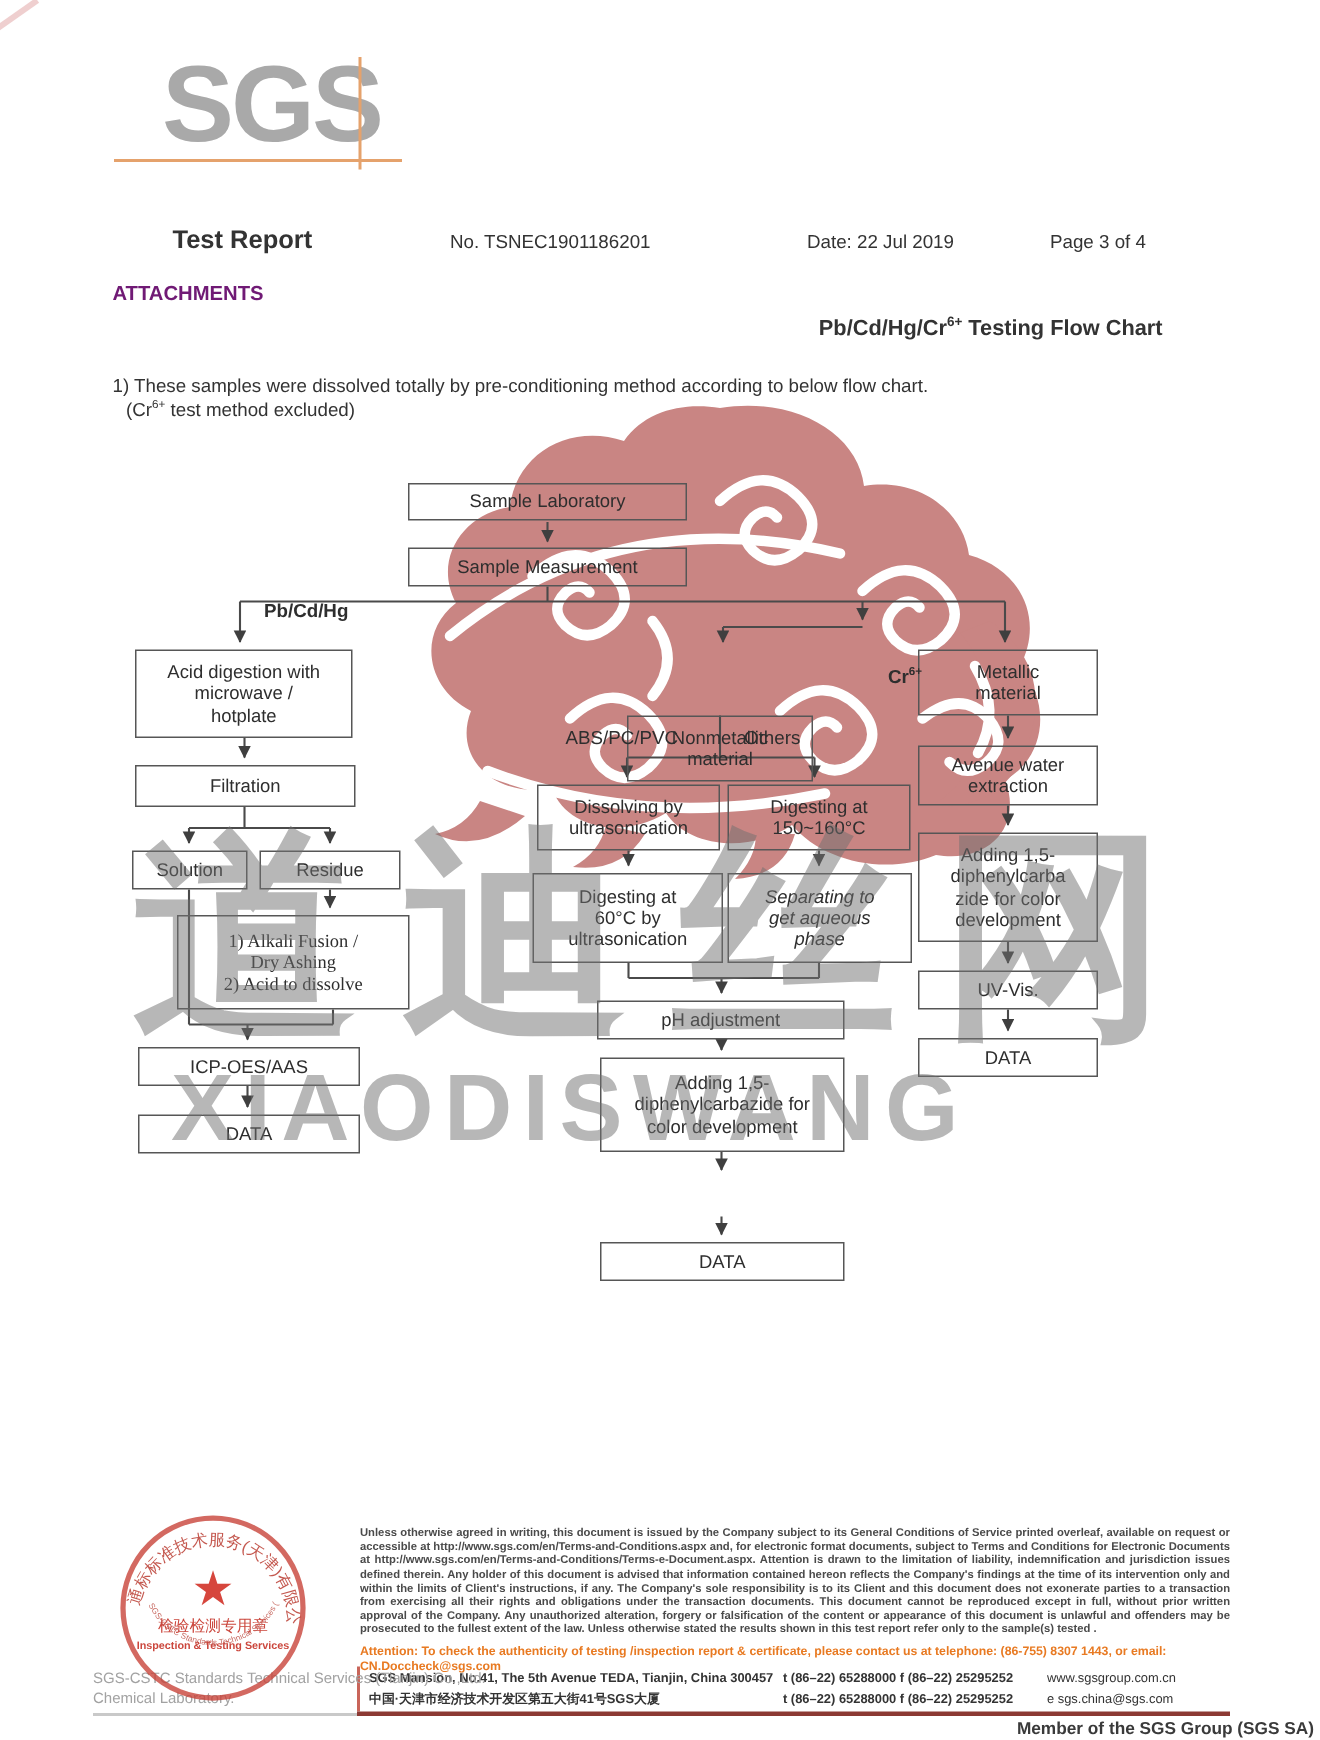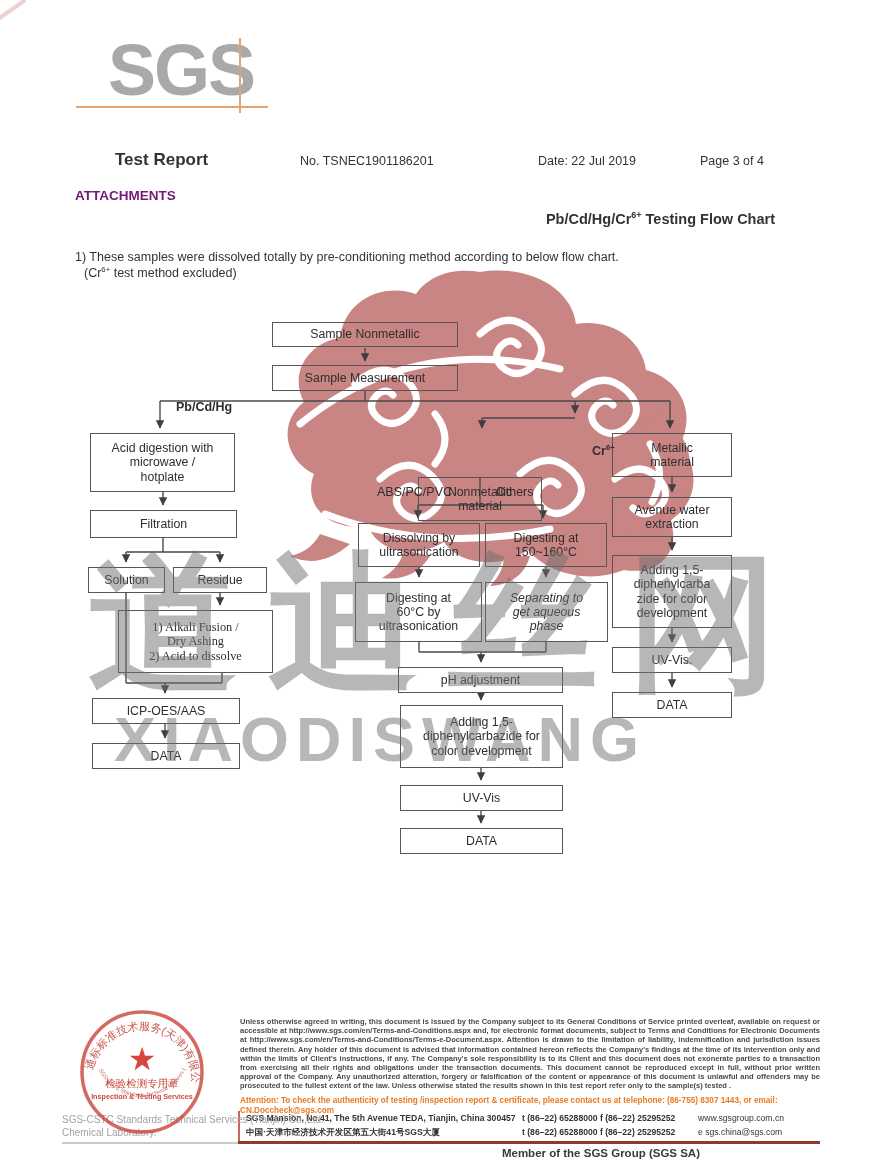--- a/index.html
+++ b/index.html
@@ -43,21 +43,21 @@
          color:#4a4a4a;text-align:justify;}
   .attention{left:240px;top:1096px;width:580px;font-size:8.2px;line-height:10px;font-weight:700;color:#e87a22;}
   .addr-block{left:238px;top:1111px;width:582px;height:30px;border-left:2px solid #c9655a;}
   .addr-row{position:absolute;left:0;width:582px;height:14px;font-size:8.6px;font-weight:700;color:#333;}
   .addr-row .c1{position:absolute;left:6px;top:0;}
   .addr-row .c2{position:absolute;left:212px;top:12px;margin-top:33px;}
   .addr-row .c3{position:absolute;left:282px;top:0;}
   .addr-row .c4{position:absolute;left:458px;top:0;font-weight:400;}
   .rule-gray{left:62px;top:1142px;width:176px;height:2px;background:#c9c9c9;}
   .rule-maroon{left:238px;top:1141px;width:582px;height:2.5px;background:#8c3a34;}
-  .member{left:0px;top:1147px;width:700px;text-align:right;font-size:11.5px;font-weight:700;color:#3a3a3a;}
+  .member{left:0px;top:1147px;width:876px;text-align:right;font-size:11.5px;font-weight:700;color:#3a3a3a;}
 </style>
 </head>
 <body>
 
 <div class="abs corner-mark"></div>
 
 <div class="abs sgs-logo">SGS</div>
 <div class="abs logo-hline"></div>
 <div class="abs logo-vline"></div>
 
@@ -123,21 +123,21 @@
     <path d="M481,768 V780" marker-end="url(#ah)"></path>
     <path d="M481,811 V823" marker-end="url(#ah)"></path>
     <path d="M672,477 V492" marker-end="url(#ah)"></path>
     <path d="M672,537 V550" marker-end="url(#ah)"></path>
     <path d="M672,628 V642" marker-end="url(#ah)"></path>
     <path d="M672,673 V687" marker-end="url(#ah)"></path>
   </g>
 </svg>
 
 <div id="boxes-layer" class="abs">
-    <div class="fbox" style="left: 272px; top: 322px; width: 186px; height: 25px;">Sample Nonmetallic</div>
+    <div class="fbox" style="left: 272px; top: 322px; width: 186px; height: 25px;">Sample Laboratory</div>
     <div class="fbox" style="left: 272px; top: 365px; width: 186px; height: 26px;">Sample Measurement</div>
     <div class="fbox" style="left: 90px; top: 433px; width: 145px; height: 59px;">Acid digestion with
 microwave /
 hotplate</div>
     <div class="fbox" style="left: 418px; top: 433px; width: 124px; height: 44px; margin-top: 44px;">Nonmetallic
 material</div>
     <div class="fbox" style="left: 612px; top: 433px; width: 120px; height: 44px;">Metallic
 material</div>
     <div class="fbox" style="left: 90px; top: 510px; width: 147px; height: 28px;">Filtration</div>
     <div class="fbox" style="left: 612px; top: 497px; width: 120px; height: 40px;">Avenue water
@@ -162,21 +162,20 @@
 Dry Ashing
 2) Acid to dissolve</div>
     <div class="fbox" style="left: 612px; top: 647px; width: 120px; height: 26px;">UV-Vis.</div>
     <div class="fbox" style="left: 398px; top: 667px; width: 165px; height: 26px;">pH adjustment</div>
     <div class="fbox" style="left: 92px; top: 698px; width: 148px; height: 26px;">ICP-OES/AAS</div>
     <div class="fbox" style="left: 612px; top: 692px; width: 120px; height: 26px;">DATA</div>
     <div class="fbox" style="left: 400px; top: 705px; width: 163px; height: 63px;">Adding 1,5-
 diphenylcarbazide for
 color development</div>
     <div class="fbox" style="left: 92px; top: 743px; width: 148px; height: 26px;">DATA</div>
-    <div class="fbox" style="left: 400px; top: 785px; width: 163px; height: 26px;">UV-Vis</div>
     <div class="fbox" style="left: 400px; top: 828px; width: 163px; height: 26px;">DATA</div>
   </div>
 
 <div class="flabel b" style="left:176px;top:400px;">Pb/Cd/Hg</div>
 <div class="flabel b" style="left:592px;top:400px;margin-top:44px;"><span>Cr</span><sup class="s">6+</sup></div>
 <div class="flabel" style="left:377px;top:485px;">ABS/PC/PVC</div>
 <div class="flabel" style="left:496px;top:485px;">Others</div>
 
 <div class="abs wm-cjk">道迪丝网</div>
 <div class="abs wm-latin">XIAODISWANG</div>

